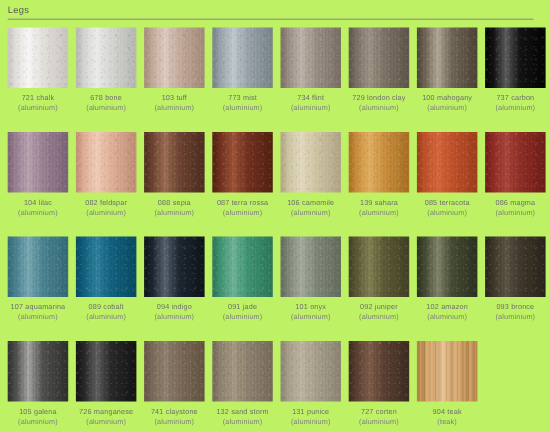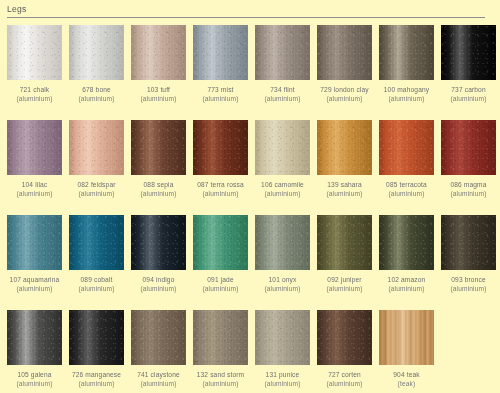--- a/index.html
+++ b/index.html
@@ -11,21 +11,21 @@
     width: 500px;
     height: 393px;
     font-family: "Liberation Sans", sans-serif;
     overflow: hidden;
     position: relative;
   }
   #page {
     position: relative;
     width: 500px;
     height: 393px;
-    background: #fef9c3;
+    background: #bef264;
   }
   
   .section-header {
     position: absolute;
     left: 7px;
     top: 4px;
     width: 478px;
   }
   .section-title {
     font-size: 8.5px;

